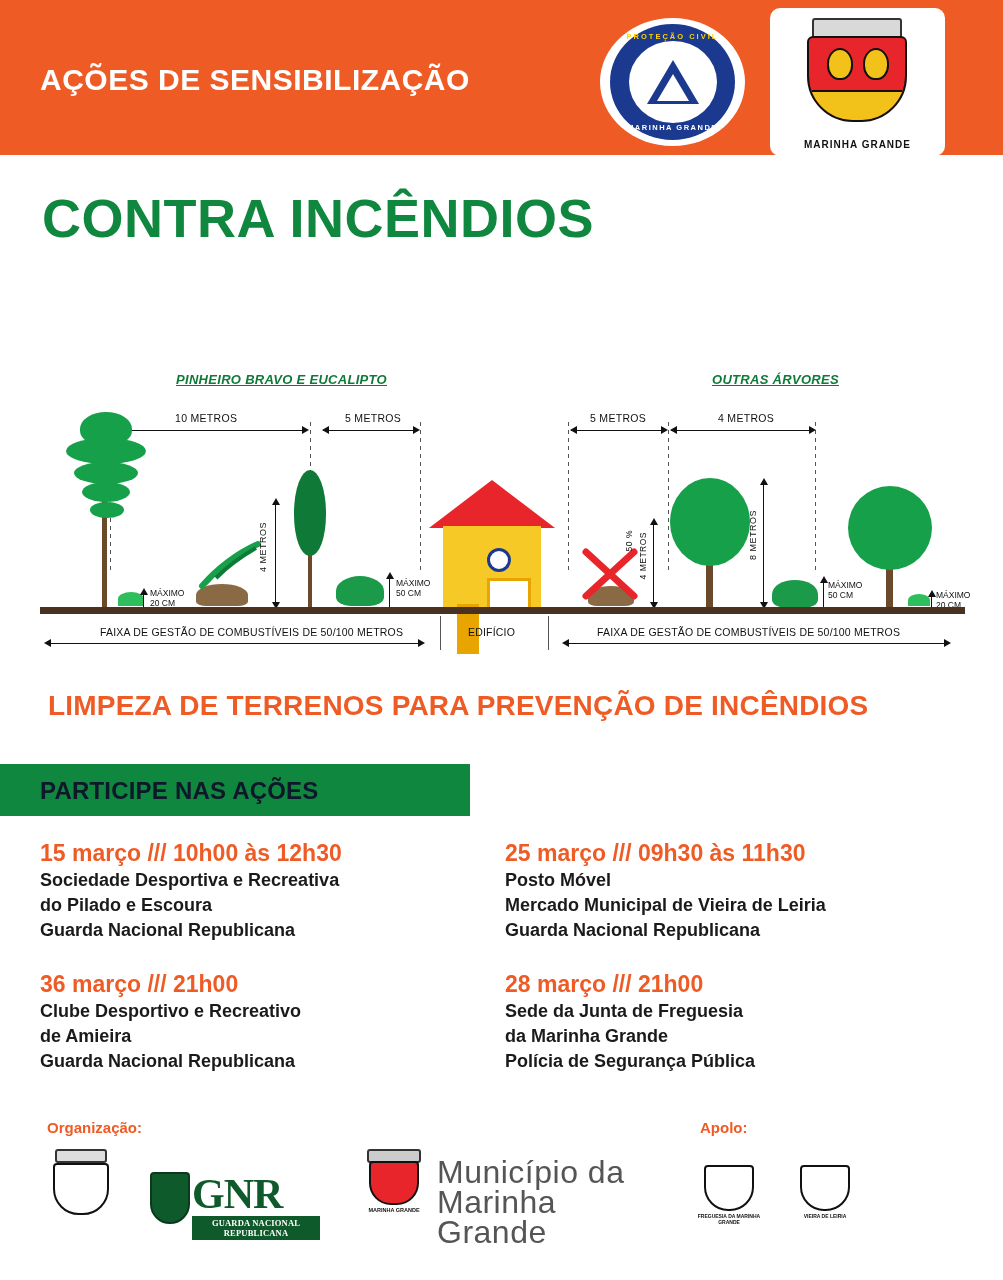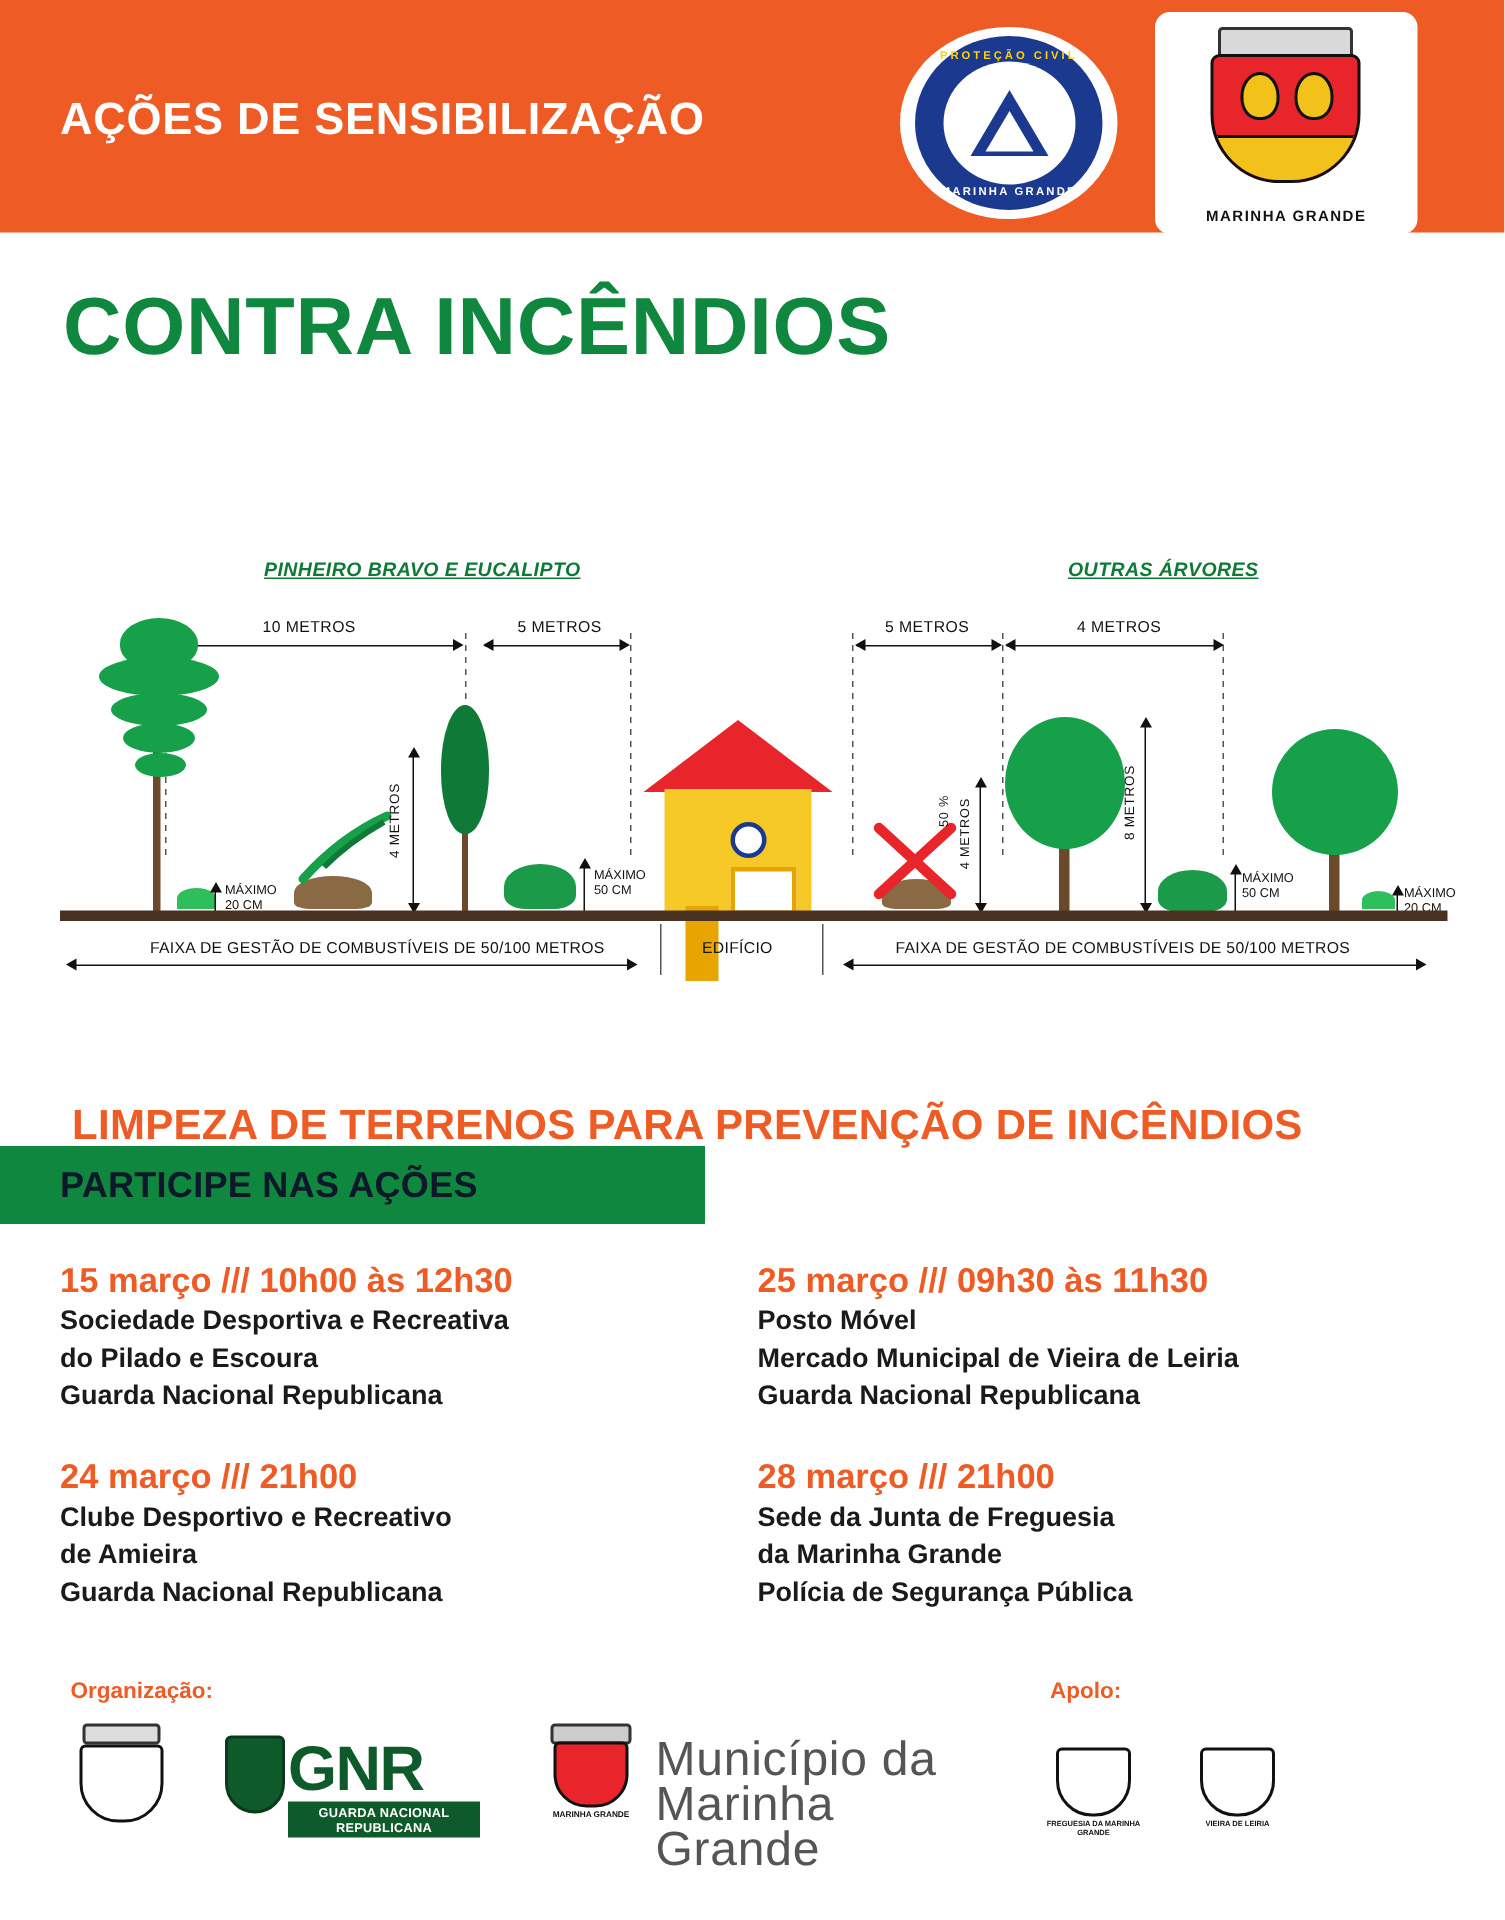--- a/index.html
+++ b/index.html
@@ -165,21 +165,21 @@
     background: #e8a400;
   }
   .house .circwin {
     position: absolute; left: 44px; top: 22px; width: 24px; height: 24px;
     border-radius: 50%; background: #fff; border: 3px solid #1b3a8f;
   }
 
   
   .limpeza {
     position: absolute; left: 48px; top: 690px;
-    color: #EF5B25; font-weight: bold; font-size: 28px; letter-spacing: 0.2px; margin-top: 44px;
+    color: #EF5B25; font-weight: bold; font-size: 28px; letter-spacing: 0.2px;
   }
 
   
   .participe-bar {
     position: absolute; left: 0; top: 764px; width: 470px; height: 52px;
     background: #10873E;
   }
   .participe-bar span {
     position: absolute; left: 40px; top: 13px;
     color: #0f172a; font-weight: bold; font-size: 24px; letter-spacing: 0.2px;
@@ -201,21 +201,21 @@
   
   .footer { position: absolute; left: 0; top: 1105px; width: 1003px; height: 175px; }
   .org-label {
     position: absolute; left: 47px; top: 14px;
     color: #EF5B25; font-weight: bold; font-size: 15px;
   }
   .apoio-label {
     position: absolute; left: 700px; top: 14px;
     color: #EF5B25; font-weight: bold; font-size: 15px;
   }
-  .gnr-logo { position: absolute; left: 150px; top: 48px; width: 170px; height: 70px; }
+  .gnr-logo { position: absolute; left: 150px; top: 63px; width: 170px; height: 70px; font-family: Liberation Serif, serif; }
   .gnr-logo .txt {
     position: absolute; left: 42px; top: 2px;
     font-size: 42px; font-weight: bold; color: #0f5a2a; letter-spacing: -1px;
   }
   .gnr-logo .sub {
     position: absolute; left: 42px; top: 48px; width: 128px; text-align: center;
     background: #0f5a2a; color: #fff; font-size: 8.5px; font-weight: bold;
     letter-spacing: 0.2px; padding: 2px 0;
   }
   .gnr-shield {
@@ -436,21 +436,21 @@
     <span>PARTICIPE NAS AÇÕES</span>
   </div>
 
   <div class="events">
     <div class="col left">
       <div class="event">
         <div class="when">15 março /// 10h00 às 12h30</div>
         <div class="lines">Sociedade Desportiva e Recreativa<br>do Pilado e Escoura<br>Guarda Nacional Republicana</div>
       </div>
       <div class="event">
-        <div class="when">24 março /// 21h00</div>
+        <div class="when">36 março /// 21h00</div>
         <div class="lines">Clube Desportivo e Recreativo<br>de Amieira<br>Guarda Nacional Republicana</div>
       </div>
     </div>
     <div class="col right">
       <div class="event">
         <div class="when">25 março /// 09h30 às 11h30</div>
         <div class="lines">Posto Móvel<br>Mercado Municipal de Vieira de Leiria<br>Guarda Nacional Republicana</div>
       </div>
       <div class="event">
         <div class="when">28 março /// 21h00</div>

